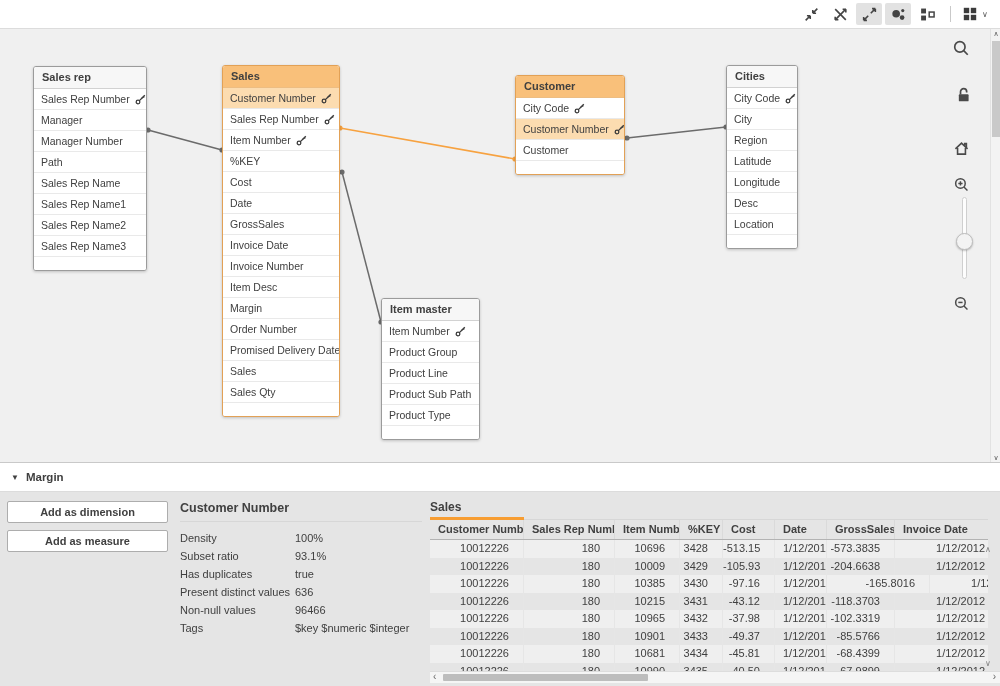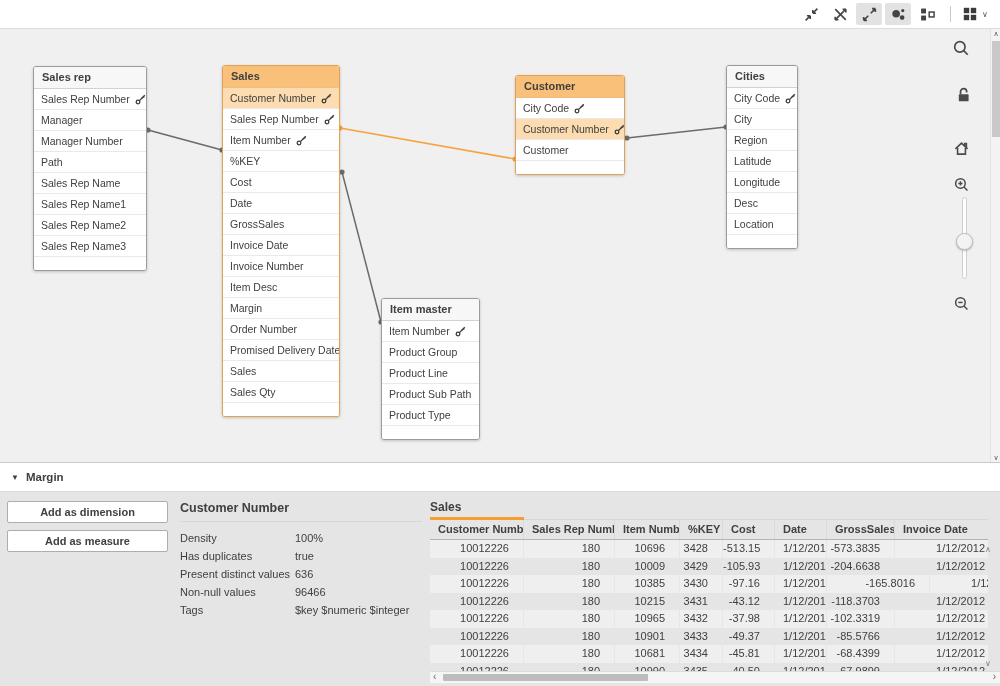--- a/index.html
+++ b/index.html
@@ -388,20 +388,24 @@
   <div class="pv-btn" style="top:9px;">Add as dimension</div>
   <div class="pv-btn" style="top:38px;">Add as measure</div>
 
   <div class="fi-title">Customer Number</div>
   <div class="fi-props" id="fi-props">
       <div class="fi-row">
         <span class="fi-label">Density</span>
         <span>100%</span>
       </div>
       <div class="fi-row">
+        <span class="fi-label">Subset ratio</span>
+        <span>93.1%</span>
+      </div>
+      <div class="fi-row">
         <span class="fi-label">Has duplicates</span>
         <span>true</span>
       </div>
       <div class="fi-row">
         <span class="fi-label">Present distinct values</span>
         <span>636</span>
       </div>
       <div class="fi-row">
         <span class="fi-label">Non-null values</span>
         <span>96466</span>

